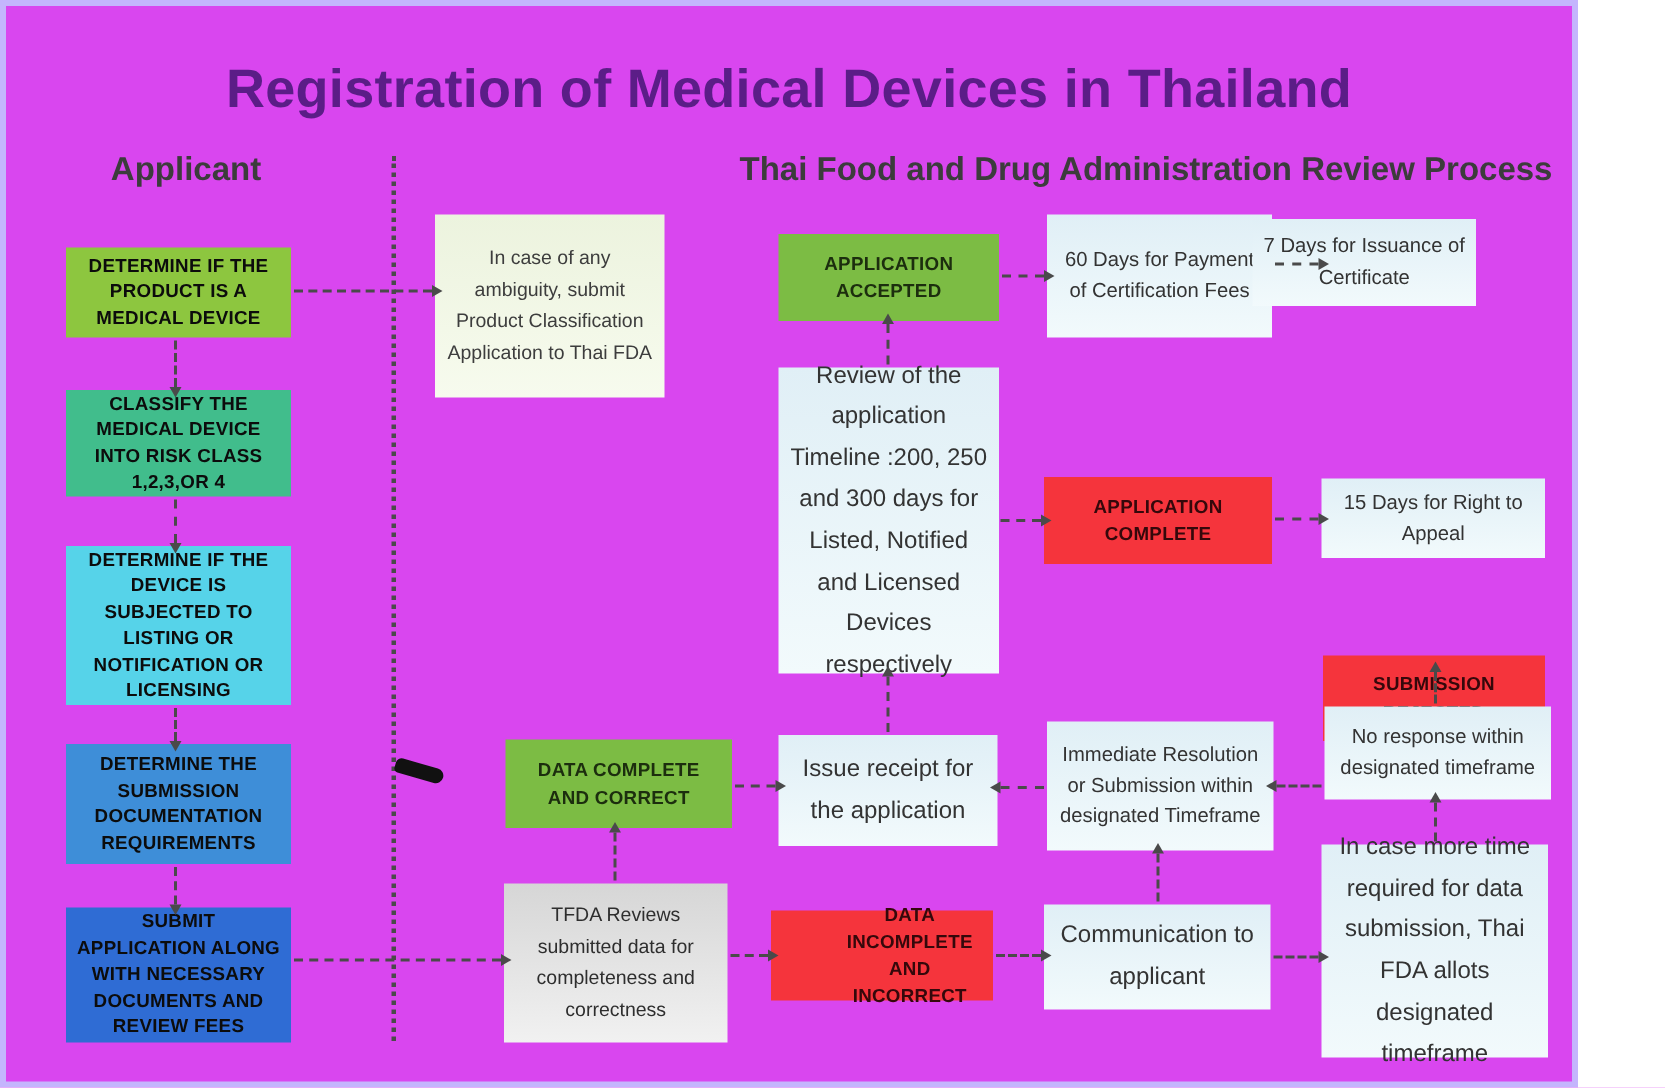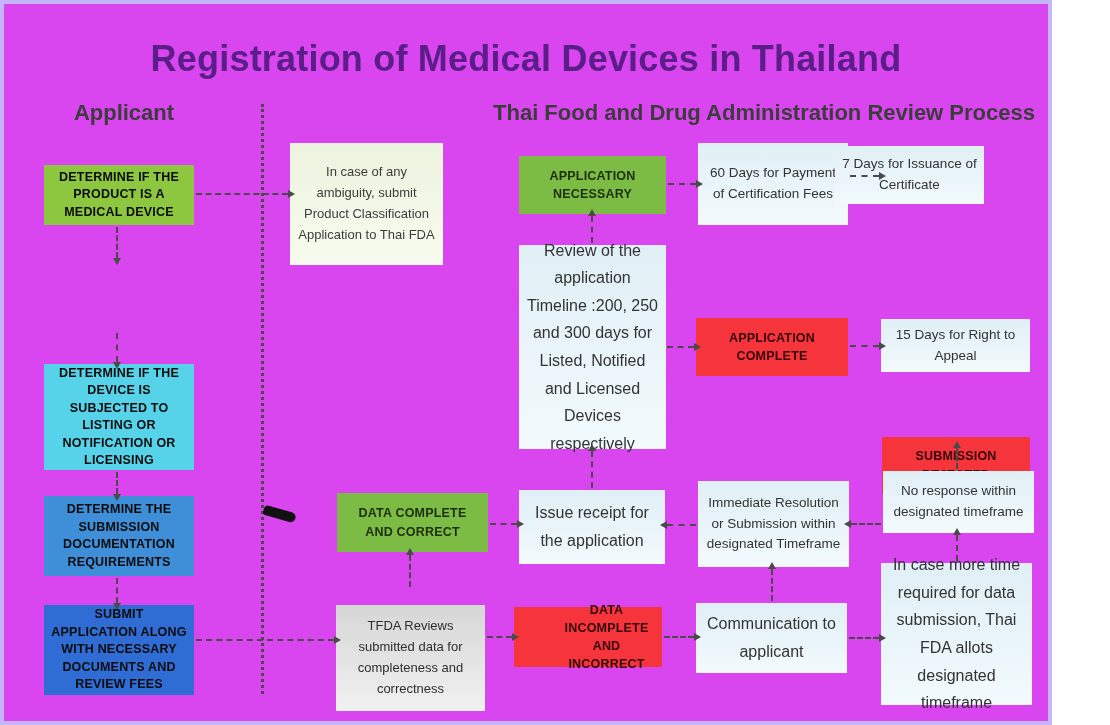--- a/index.html
+++ b/index.html
@@ -51,27 +51,28 @@
 <div class="canvas">
 
   <div class="title">Registration of Medical Devices in Thailand</div>
 
   <div class="col-header hdr-applicant">Applicant</div>
   <div class="col-header hdr-fda">Thai Food and Drug Administration Review Process</div>
 
   <div class="separator"></div>
 
   <div class="node step" style="left: 40px; top: 161px; width: 150px; height: 60px; background: rgb(141, 198, 63);">DETERMINE IF THE PRODUCT IS A MEDICAL DEVICE</div>
+  <div class="node step" style="left: 40px; top: 256px; width: 150px; height: 71px; background: rgb(65, 189, 140);">CLASSIFY THE MEDICAL DEVICE INTO RISK CLASS 1,2,3,OR 4</div>
   <div class="node step" style="left: 40px; top: 360px; width: 150px; height: 106px; background: rgb(86, 211, 233);">DETERMINE IF THE DEVICE IS SUBJECTED TO LISTING OR NOTIFICATION OR LICENSING</div>
   <div class="node step" style="left: 40px; top: 492px; width: 150px; height: 80px; background: rgb(62, 142, 216);">DETERMINE THE SUBMISSION DOCUMENTATION REQUIREMENTS</div>
   <div class="node step" style="left: 40px; top: 601px; width: 150px; height: 90px; background: rgb(47, 108, 212); text-align: center;">SUBMIT APPLICATION ALONG WITH NECESSARY DOCUMENTS AND REVIEW FEES</div>
 
   <div class="node palegreen" style="left:286px;top:139px;width:153px;height:122px">In case of any ambiguity, submit Product Classification Application to Thai FDA</div>
 
-  <div class="node green" style="left: 515px; top: 152px; width: 147px; height: 58px; background: rgb(124, 188, 68);">APPLICATION NECESSARY</div>
+  <div class="node green" style="left: 515px; top: 152px; width: 147px; height: 58px; background: rgb(124, 188, 68);">APPLICATION ACCEPTED</div>
 
   <div class="node pale" style="left:694px;top:139px;width:150px;height:82px">60 Days for Payment of Certification Fees</div>
 
   <div class="node pale" style="left:831px;top:142px;width:149px;height:58px">7 Days for Issuance of Certificate</div>
 
   <div class="node pale bigpale" style="left:515px;top:241px;width:147px;height:204px">Review of the application Timeline :200, 250 and 300 days for Listed, Notified and Licensed Devices respectively</div>
 
   <div class="node red" style="left: 692px; top: 314px; width: 152px; height: 58px; background: rgb(245, 52, 60);">APPLICATION COMPLETE</div>
 
   <div class="node pale" style="left:877px;top:315px;width:149px;height:53px">15 Days for Right to Appeal</div>
@@ -79,21 +80,21 @@
   <div class="node red" style="left: 878px; top: 385px; width: 148px; height: 57px; background: rgb(245, 52, 60); margin-top: 48px;">SUBMISSION REJECTED</div>
 
   <div class="node pale" style="left:879px;top:467px;width:151px;height:62px">No response within designated timeframe</div>
 
   <div class="node green" style="left: 333px; top: 489px; width: 151px; height: 59px; background: rgb(124, 188, 68);">DATA COMPLETE AND CORRECT</div>
 
   <div class="node pale bigpale" style="left:515px;top:486px;width:146px;height:74px">Issue receipt for the application</div>
 
   <div class="node pale" style="left:694px;top:477px;width:151px;height:86px">Immediate Resolution or Submission within designated Timeframe</div>
 
-  <div class="node graybox" style="left:332px;top:601px;width:149px;height:106px">TFDA Reviews submitted data for completeness and correctness</div>
+  <div class="node graybox" style="left:332px;top:585px;width:149px;height:106px">TFDA Reviews submitted data for completeness and correctness</div>
 
   <div class="node red" style="left: 510px; top: 603px; width: 148px; height: 60px; background: rgb(245, 52, 60); padding-left: 44px;">DATA INCOMPLETE AND INCORRECT</div>
 
   <div class="node pale bigpale" style="left:692px;top:599px;width:151px;height:70px">Communication to applicant</div>
 
   <div class="node pale bigpale" style="left:877px;top:559px;width:151px;height:142px">In case more time required for data submission, Thai FDA allots designated timeframe</div>
 
   <div class="arrow-h" style="left:192px;top:189px;width:92px">
       <span class="head head-right"></span>
     </div>

